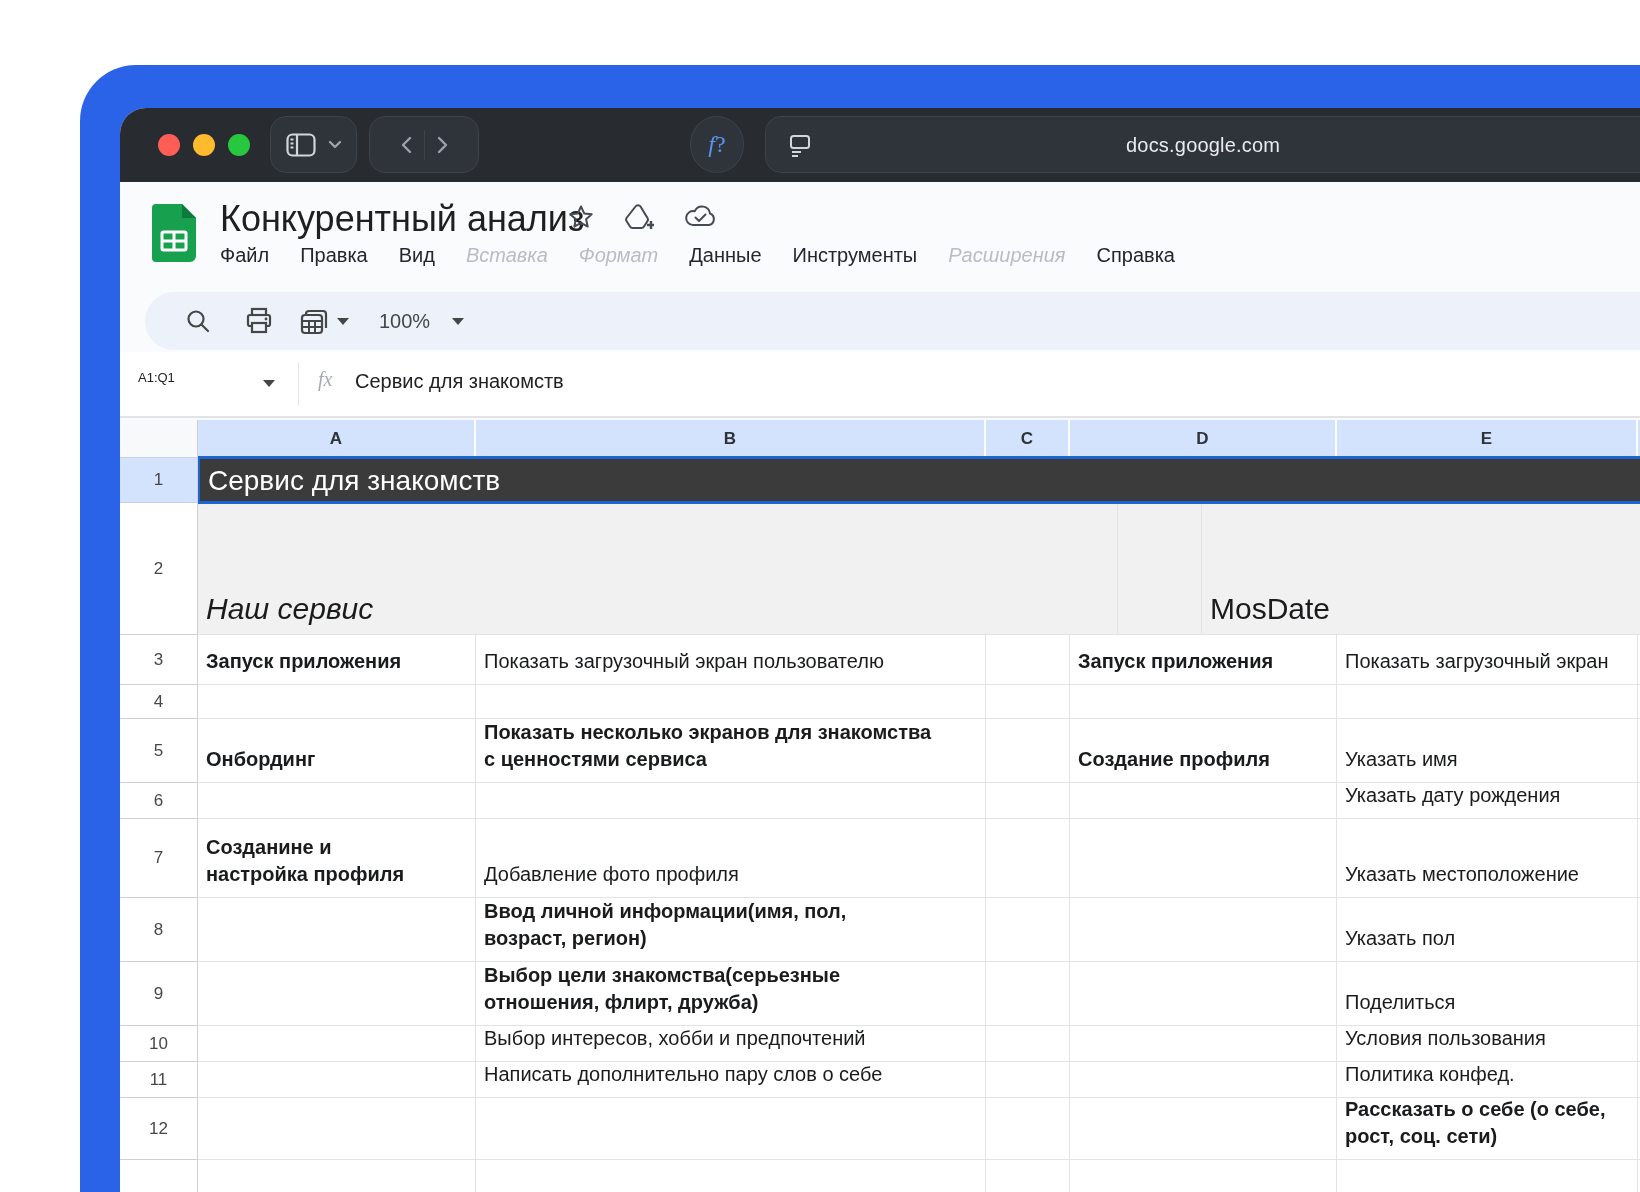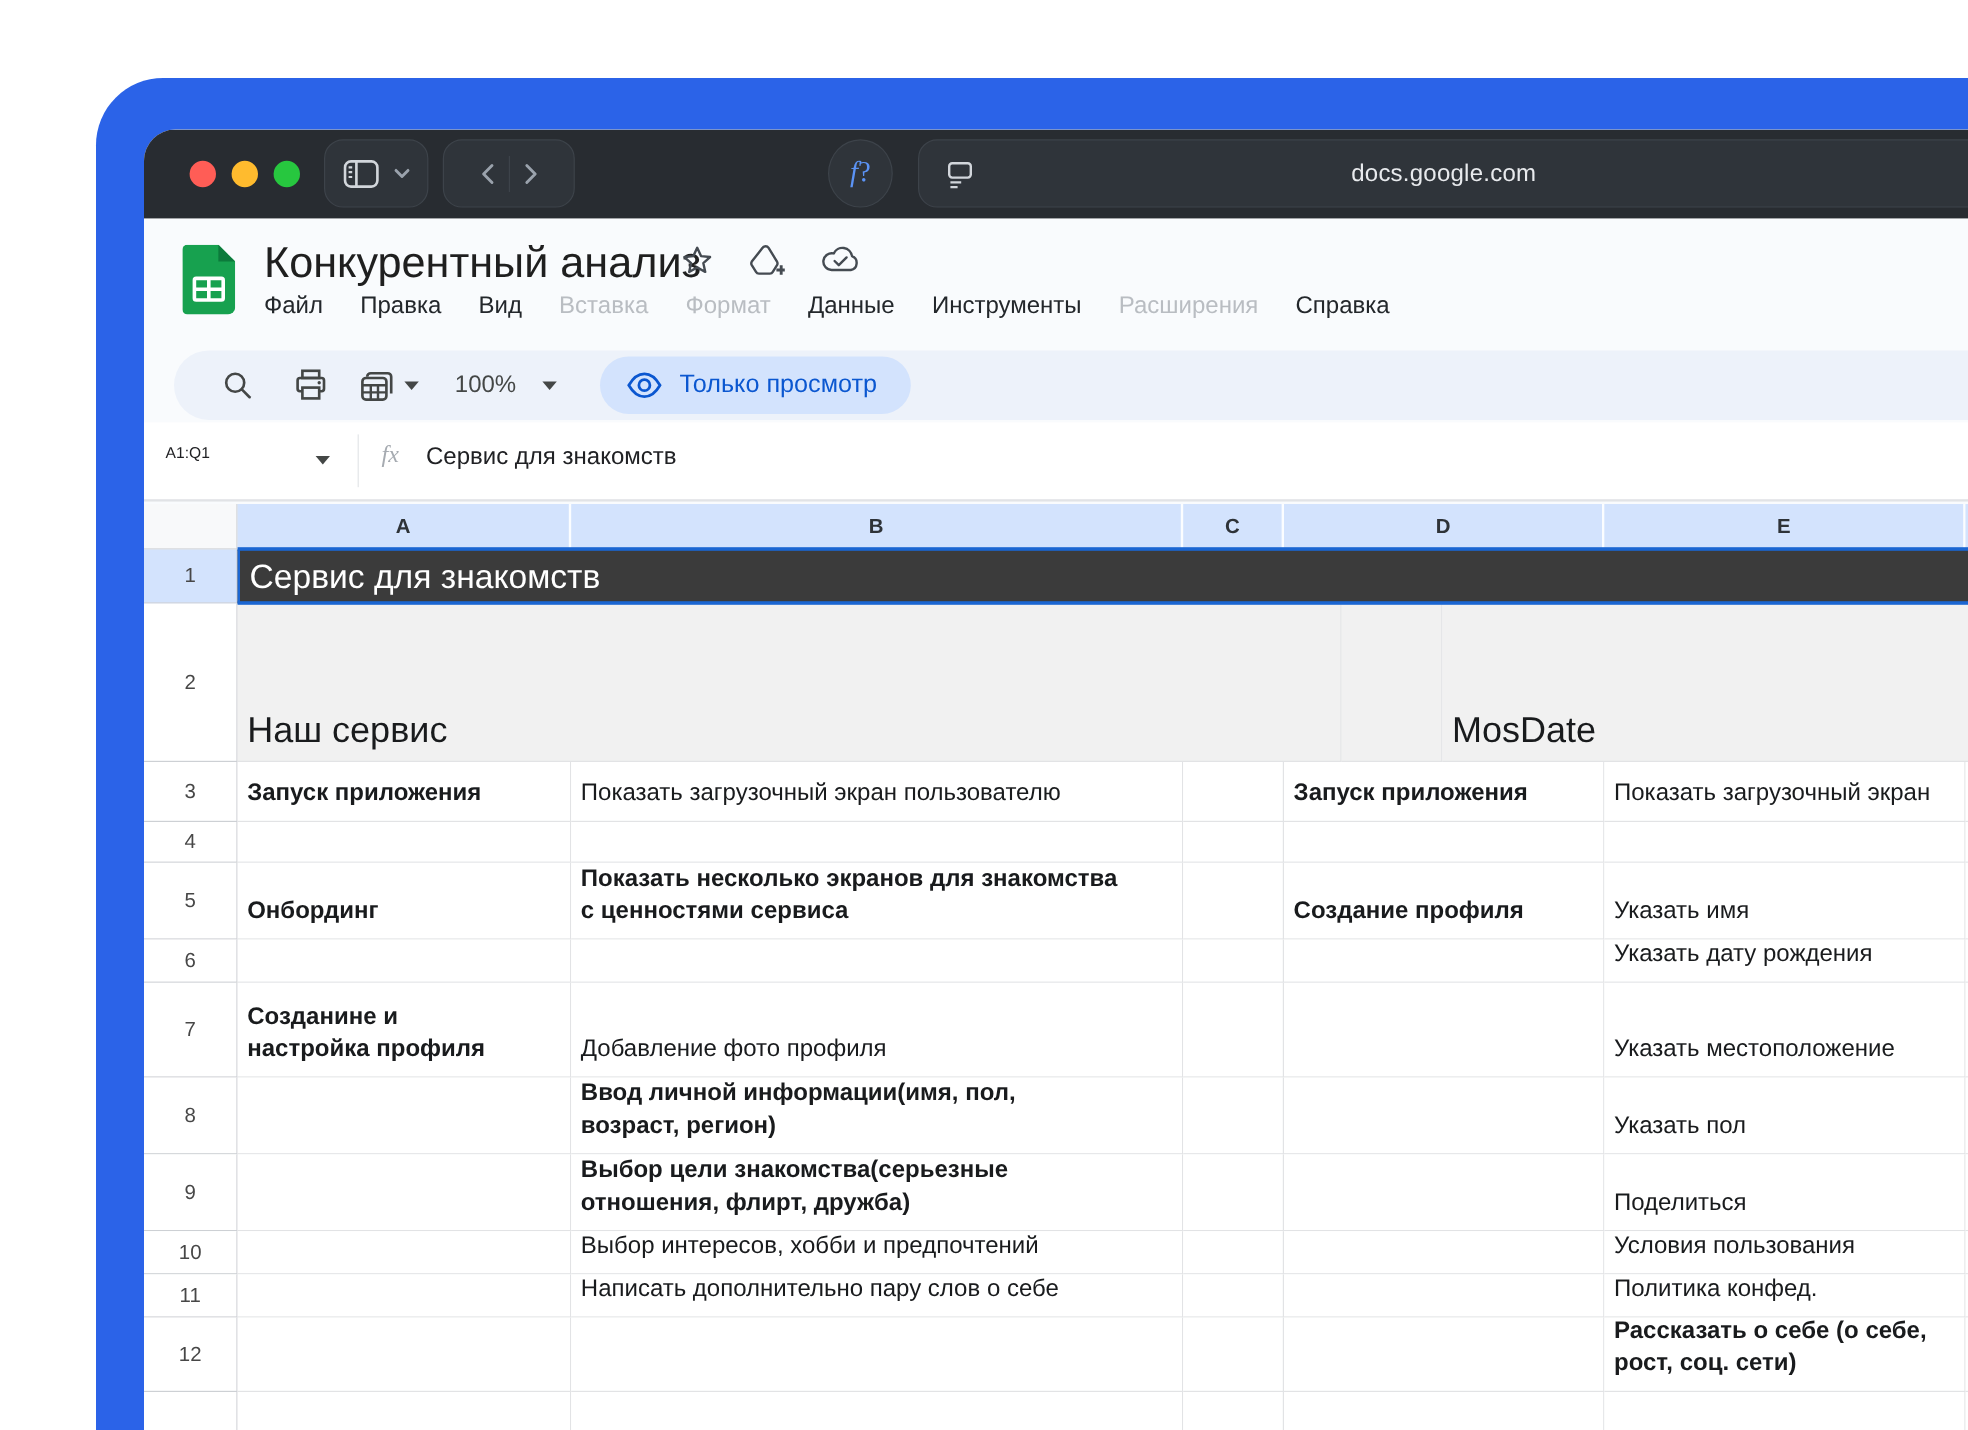--- a/index.html
+++ b/index.html
@@ -48,21 +48,21 @@
   .sheets-logo{position:absolute;left:32px;top:22px;width:44px;height:58px;}
   .doc-title{
     position:absolute;left:100px;top:16px;font-size:36px;color:#1f1f1f;
   }
   .doc-icons{position:absolute;left:448px;top:22px;display:flex;gap:30px;color:#454b52;}
   .menubar{
     position:absolute;left:100px;top:62px;display:flex;gap:31px;
     font-size:20px;color:#23272b;
   }
   .menu-item{cursor:default;}
-  .menu-item.disabled{color:#b9bdc2;}
+  .menu-item.disabled{color:#b9bdc2;font-style:italic;}
   .toolbar{
     position:absolute;left:25px;top:110px;right:-40px;height:58px;
     background:#edf2fa;border-radius:29px;
     display:flex;align-items:center;color:#444746;
   }
   .tool-ic{display:flex;align-items:center;justify-content:center;}
   .ic-search{margin-left:40px;}
   .ic-print{margin-left:34px;}
   .ic-paint{margin-left:26px;}
   .caret{width:0;height:0;border-left:6px solid transparent;border-right:6px solid transparent;border-top:7px solid #444746;display:inline-block;}
@@ -108,21 +108,21 @@
   }
   .rowhdr.sel{background:#d3e3fd;}
   .cell{
     box-sizing:border-box;border-right:1px solid #e2e3e5;border-bottom:1px solid #e2e3e5;
     padding:0 8px 9px 8px;display:flex;align-items:flex-end;
     font-size:20px;color:#191b1d;background:#fff;flex:none;overflow:visible;
     line-height:27px;
   }
   .c-a{width:278px;}.c-b{width:510px;}.c-c{width:84px;}.c-d{width:267px;}.c-e{width:301px;}
   .c-f{flex:1;}
-  .c-ab{width:920px;}.c-de{width:568px;}
+  .c-ab{width:920px;font-style:italic;}.c-de{width:568px;}
   .bold{font-weight:700;}
   .pre{white-space:pre-line;font-weight:bold;}
   .nowrap{white-space:nowrap;}
   .grey{background:#f1f1f1;}
   .bigtxt{font-size:30px;color:#191b1d;padding-bottom:12px;}
   .r1-cell{
     flex:1;background:#3b3b3b;color:#ffffff;font-size:28px;
     align-items:center;padding:0 8px 0 10px;border:none;
   }
   .sel-line{position:absolute;background:#1b66d2;z-index:6;}
@@ -258,29 +258,20 @@
           <rect x="3" y="9" width="20" height="18" rx="3" fill="none" stroke="#444746" stroke-width="2.2"></rect>
           <line x1="3" y1="15" x2="23" y2="15" stroke="#444746" stroke-width="2"></line>
           <line x1="3" y1="21" x2="23" y2="21" stroke="#444746" stroke-width="2"></line>
           <line x1="10" y1="15" x2="10" y2="27" stroke="#444746" stroke-width="2"></line>
           <line x1="16" y1="15" x2="16" y2="27" stroke="#444746" stroke-width="2"></line>
         </svg>
       </span>
       <span class="caret caret-sm"></span>
       <span class="zoom-val">100%</span>
       <span class="caret zoom-caret"></span>
-      <span class="view-pill">
-        <span>
-          <svg width="30" height="22" viewBox="0 0 30 22">
-            <path d="M2 11 C6 4 11 1.5 15 1.5 C19 1.5 24 4 28 11 C24 18 19 20.5 15 20.5 C11 20.5 6 18 2 11 Z" fill="none" stroke="#0b57d0" stroke-width="2.3"></path>
-            <circle cx="15" cy="11" r="4.6" fill="none" stroke="#0b57d0" stroke-width="2.3"></circle>
-          </svg>
-        </span>
-        <span>Только просмотр</span>
-      </span>
     </div>
   </div>
 
   <div class="formula-bar">
     <span class="range-box">A1:Q1</span>
     <span class="range-caret caret"></span>
     <span class="fb-sep"></span>
     <span class="fx">fx</span>
     <span class="fb-value">Сервис для знакомств</span>
   </div>

